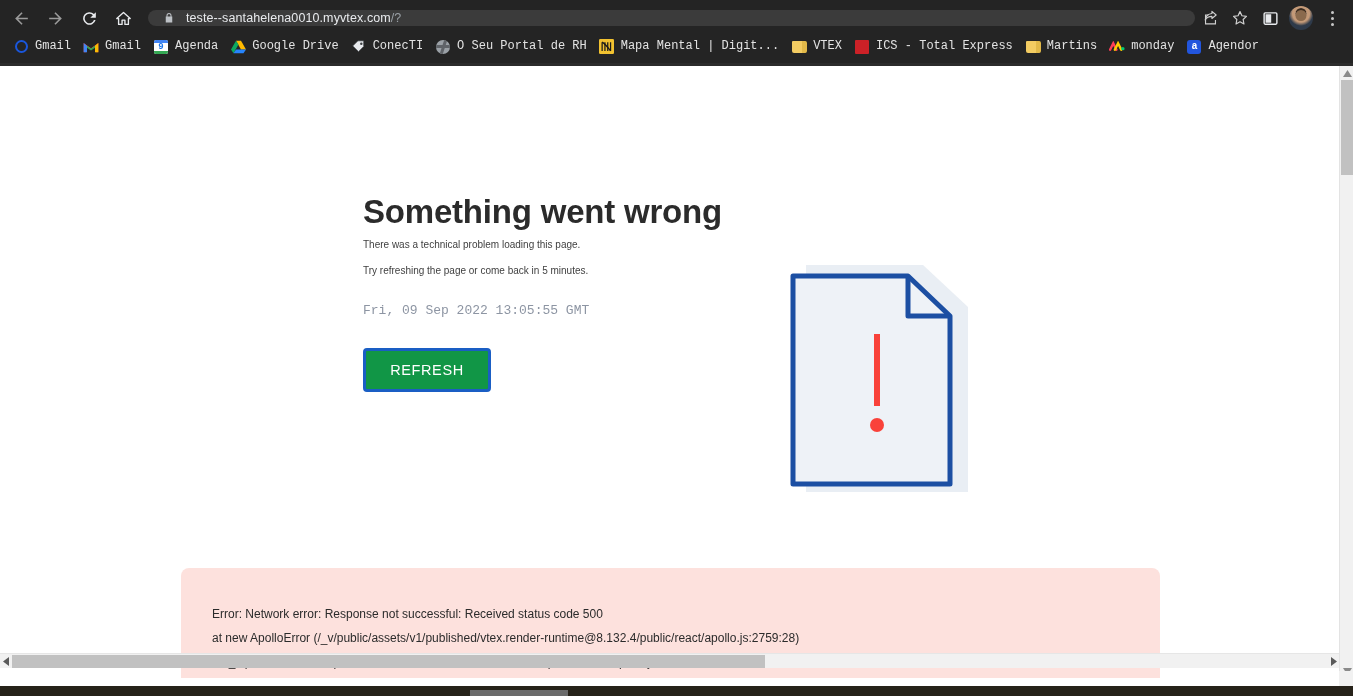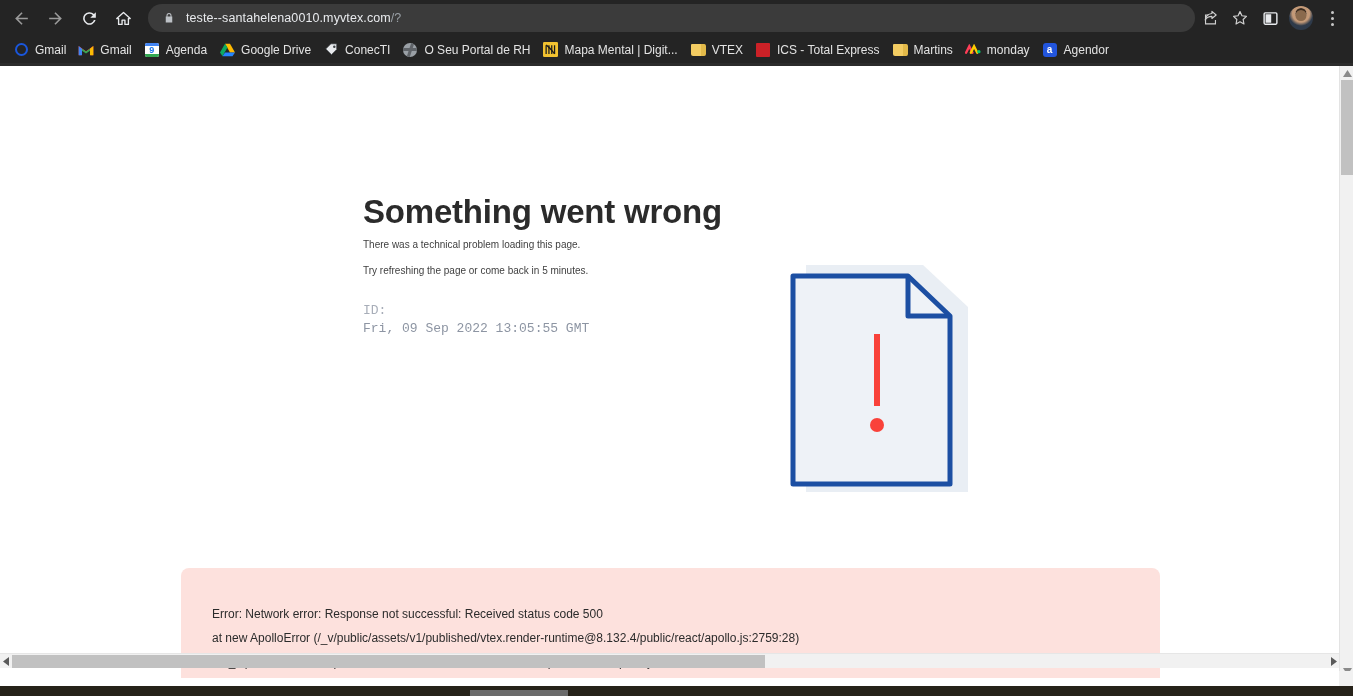--- a/index.html
+++ b/index.html
@@ -21,21 +21,21 @@
   .nav-btn {
     width: 34px; height: 30px;
     display: flex; align-items: center; justify-content: center;
     flex: 0 0 auto;
   }
   .nav-btn svg { display: block; }
   .nav-back { margin-left: 4px; }
 
   .omnibox {
     margin-left: 8px;
-    height: 28px;
+    height: 16px;
     flex: 1 1 auto;
     background: #3b3b3b;
     border-radius: 14px;
     display: flex; align-items: center;
     padding: 0 10px 0 12px;
     max-width: 1060px;
   }
   .lock-wrap { width: 18px; height: 16px; display:flex; align-items:center; justify-content:center; margin-right: 8px; }
   .url-text {
     font-size: 12.5px;
@@ -65,24 +65,25 @@
   
   .bookmarks-bar {
     position: absolute; top: 36px; left: 0;
     width: 1353px; height: 27px;
     background: #242424;
     display: flex; align-items: center;
     padding-left: 8px;
     overflow: hidden;
   }
   .bookmark {
-    display: flex; align-items: center;
+    display: flex; align-items: flex-start;
     height: 22px; padding: 0 7px 0 5px;
     border-radius: 4px;
     flex: 0 0 auto;
+    font-family: Liberation Mono, monospace;
   }
   .bm-ico { width: 16px; height: 16px; margin-right: 6px; flex:0 0 auto; display:flex; align-items:center; justify-content:center; }
   .bm-label { font-size: 12px; color: #e3e3e3; white-space: nowrap; }
 
   .ico-ring { width:13px;height:13px;border-radius:50%;border:2.5px solid #1a56db; }
   .ico-folder { width:14px;height:12px;background:#f3cc62;border-radius:1px 2px 2px 2px; position:relative; }
   .ico-folder::before{content:"";position:absolute;right:-1px;bottom:0;width:5px;height:12px;background:#e2b949;border-radius:0 2px 2px 0;}
   .ico-red { width:14px;height:14px;background:#cc2127;border-radius:1px; }
   .ico-globe { width:14px;height:14px;border-radius:50%;background:#9aa0a6; position:relative; overflow:hidden;}
   .ico-globe::before{content:"";position:absolute;left:6px;top:-2px;width:3px;height:18px;background:#5f6368;transform:rotate(18deg);}
@@ -346,23 +347,23 @@
 
 <div class="page-viewport">
 
   <div class="error-block">
     <div class="err-title">Something went wrong</div>
     <div class="err-body">
       <div>There was a technical problem loading this page.</div>
       <div>Try refreshing the page or come back in 5 minutes.</div>
     </div>
     <div class="err-id">
-      <span class="lbl">ID:</span>
       <span class="val">Fri, 09 Sep 2022 13:05:55 GMT</span>
     </div>
+    <div class="refresh-btn">REFRESH</div>
   </div>
 
   <div class="doc-illustration">
     <svg width="195" height="235" viewBox="0 0 195 235">
       <path d="M17 3h117l45 42v185H17z" fill="#e9eef4"></path>
       <path d="M4 14h115l42 40v168H4z" fill="#eef2f7" stroke="#1c4fa3" stroke-width="5" stroke-linejoin="round"></path>
       <path d="M119 14v40h42" fill="none" stroke="#1c4fa3" stroke-width="5" stroke-linejoin="round"></path>
       <rect x="85" y="72" width="6" height="72" fill="#f9423a"></rect>
       <circle cx="88" cy="163" r="7" fill="#f9423a"></circle>
     </svg>

